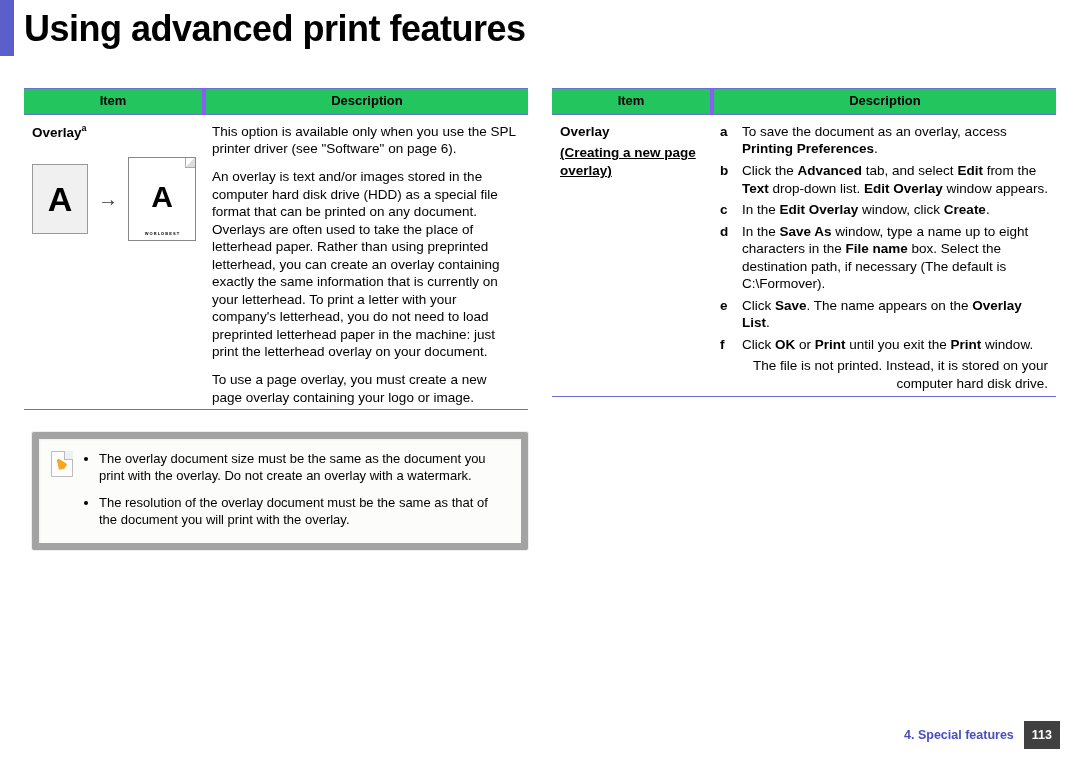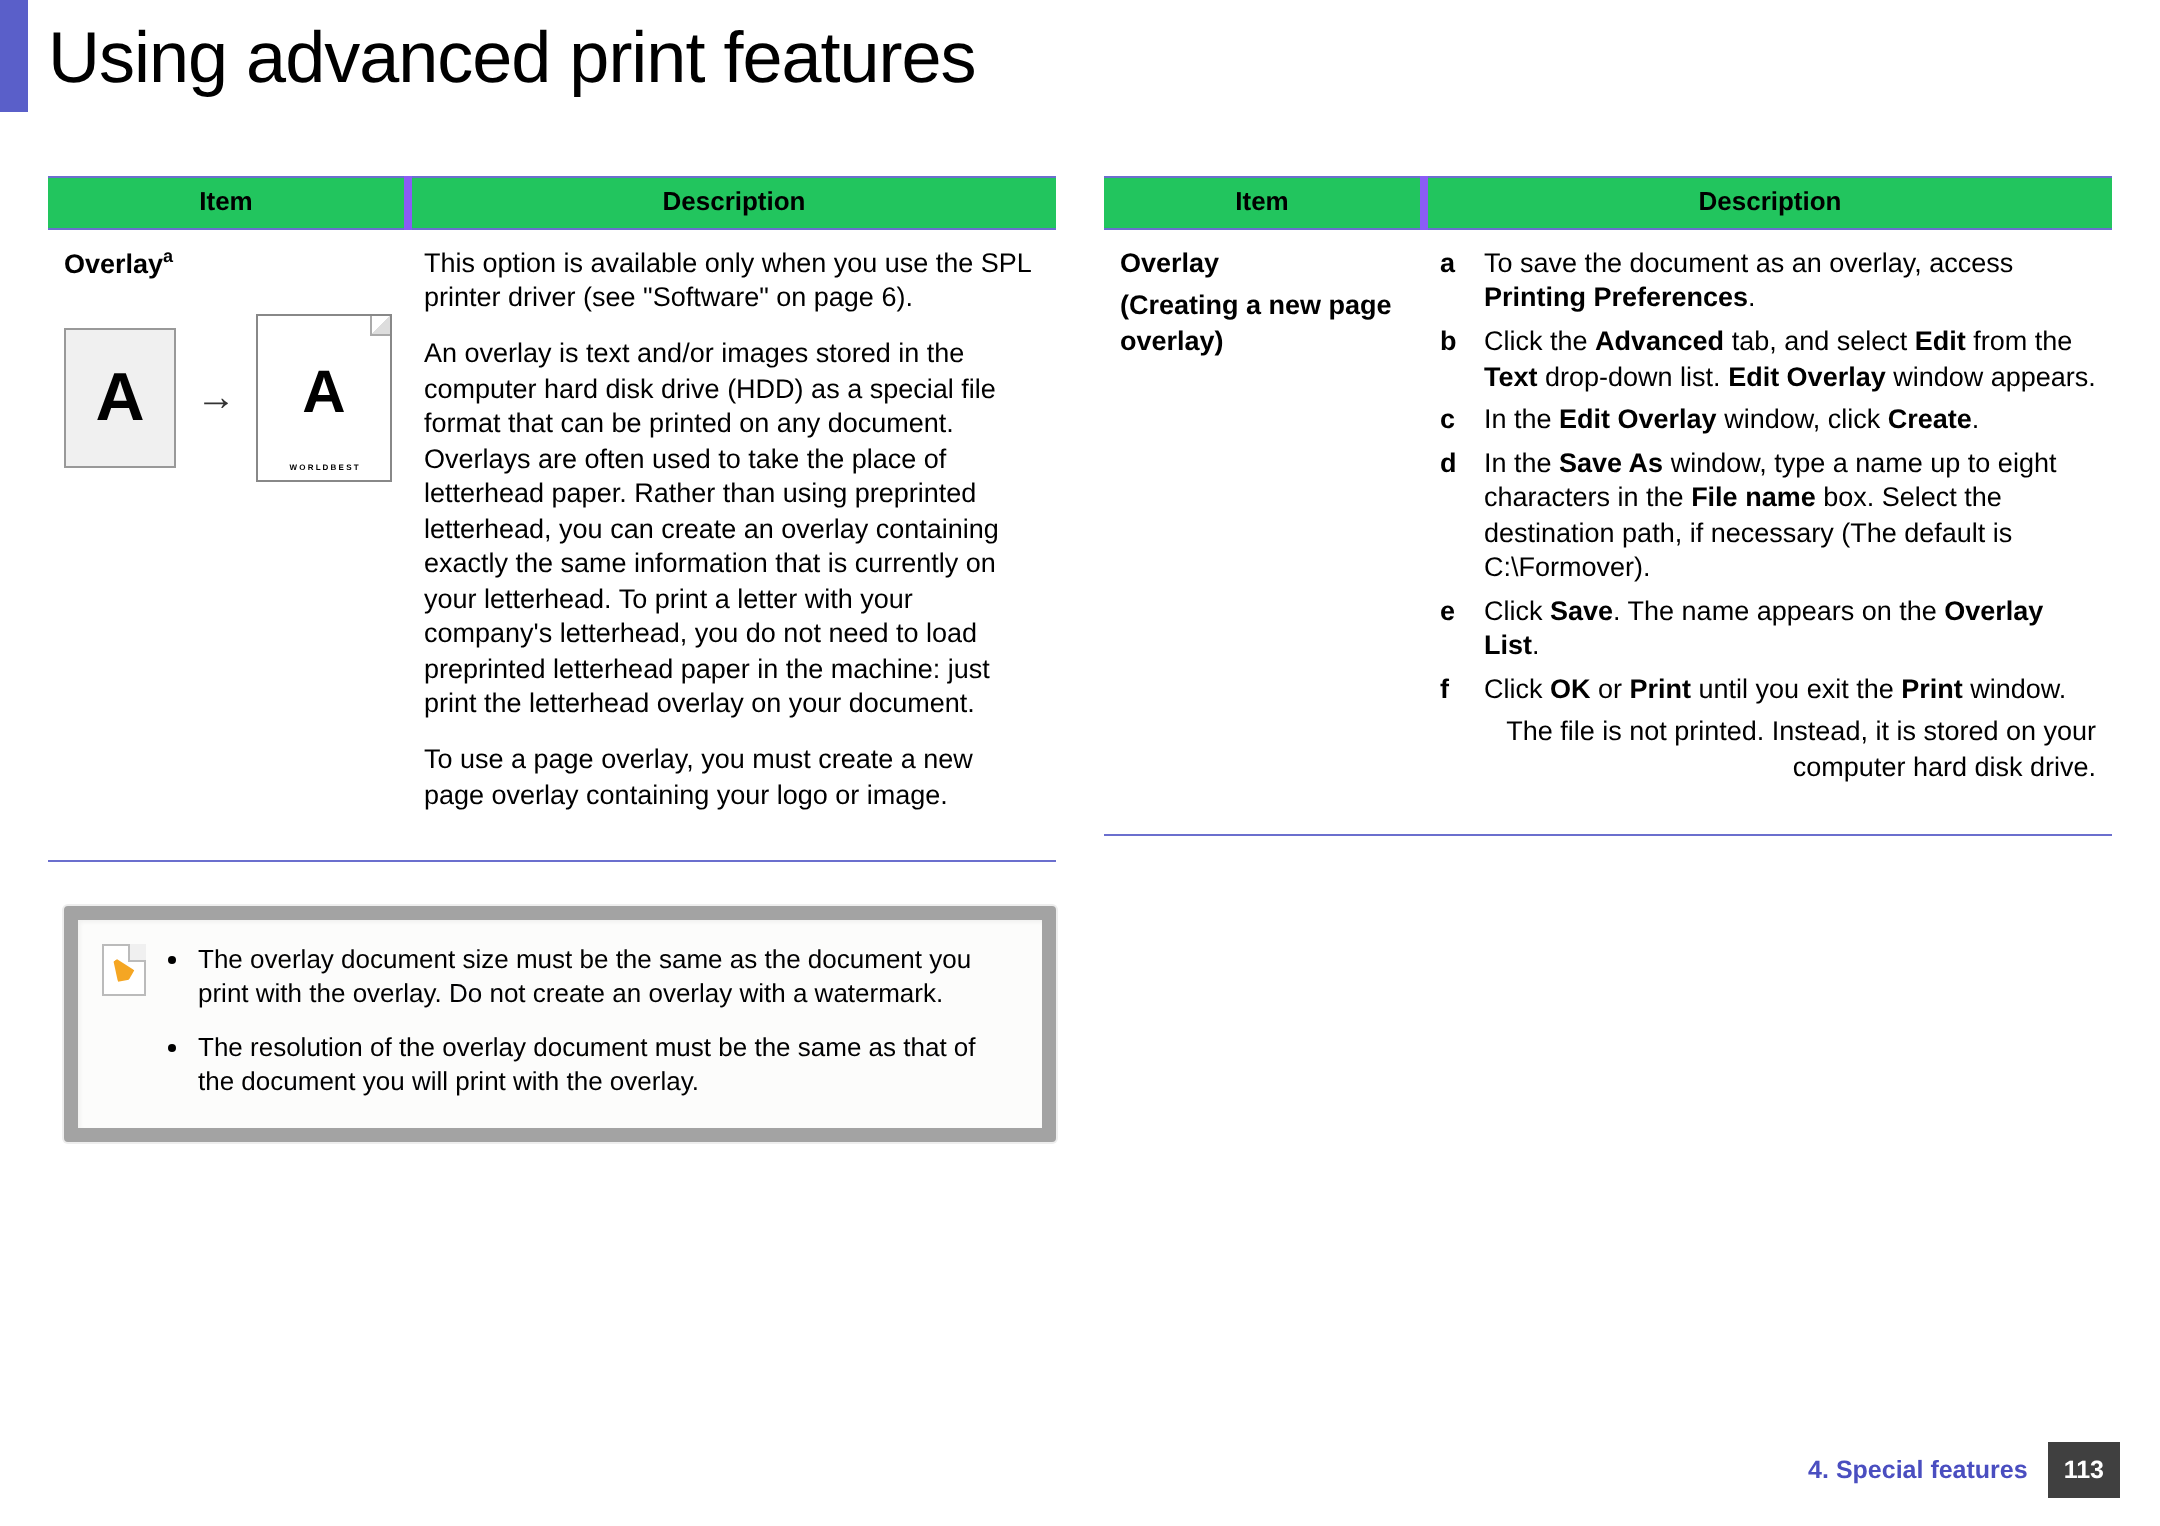--- a/index.html
+++ b/index.html
@@ -17,21 +17,21 @@
   .left-tab {
     position: absolute;
     left: 0; top: 0;
     width: 14px; height: 56px;
     background: #5a5fc9;
   }
   .page-title {
     position: absolute;
     left: 24px; top: 6px;
     font-size: 36px;
-    font-weight: 400;
+    font-weight: 700;
     letter-spacing: -0.5px;
   }
   .columns {
     position: absolute;
     top: 88px;
     left: 24px;
     right: 24px;
     display: flex;
     gap: 24px;
   }
@@ -50,32 +50,32 @@
     font-weight: 700;
     font-size: 13px;
     text-align: center;
     margin-left: 12px;
   }
   table.tbl thead th + th {
     border-left: 4px solid #8b5cf6;
   }
   table.tbl tbody td {
     border-bottom: 1px solid #6b6fce;
-    padding: 8px 8px 24px 8px;
+    padding: 8px 8px 3px 8px;
     vertical-align: top;
   }
   table.tbl tbody td:first-child {
     width: 180px;
     font-weight: 700;
   }
   .col-right table.tbl tbody td:first-child { width: 160px; }
   sup.fn { font-size: 9px; font-weight: 700; vertical-align: super; }
   p { margin: 0 0 10px 0; }
   p:last-child { margin-bottom: 0; }
-  .sub { font-weight: 700; margin-top: 4px; }
+  .sub { font-weight: 700; margin-top: 4px; text-decoration: underline; }
   .diagram {
     margin-top: 16px;
     display: flex;
     align-items: center;
     gap: 10px;
   }
   .pageA {
     width: 56px; height: 70px;
     border: 1px solid #999;
     background: #f0f0f0;

